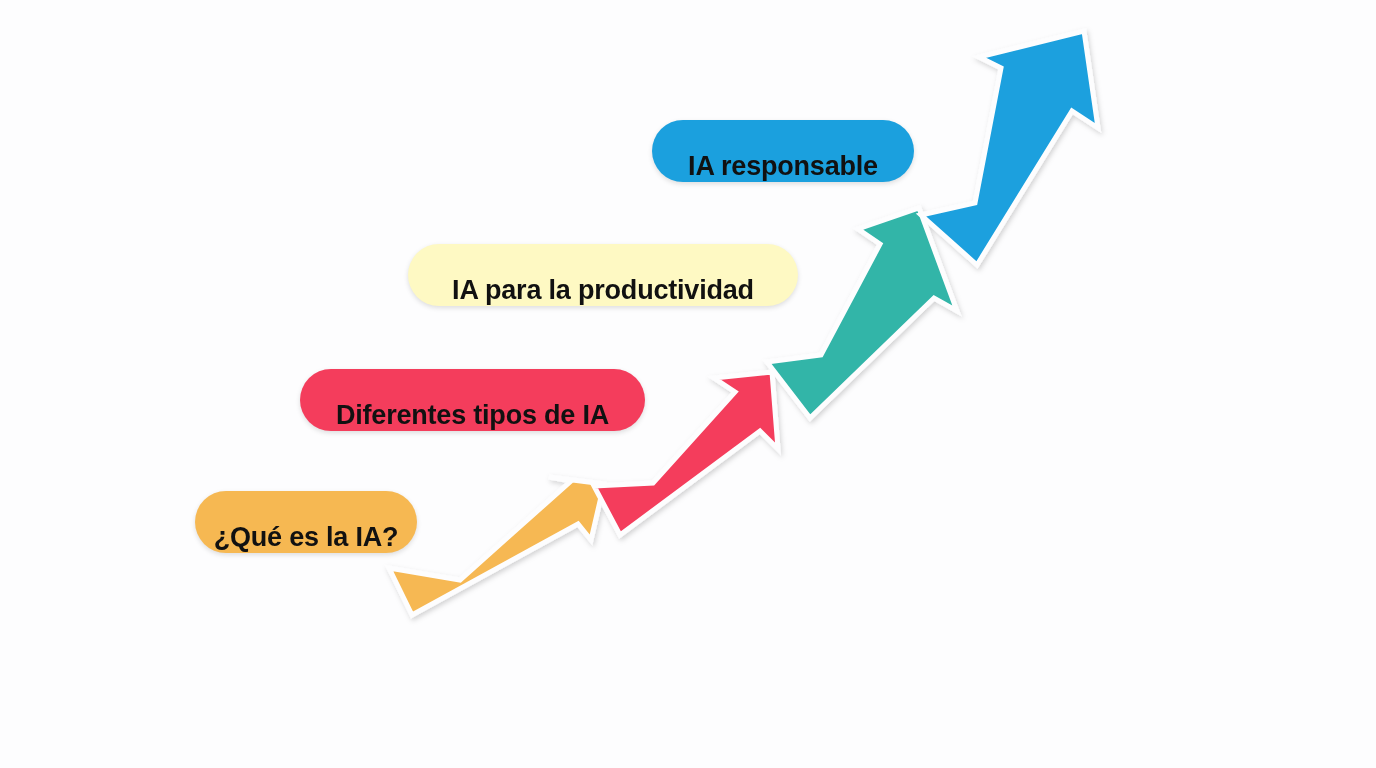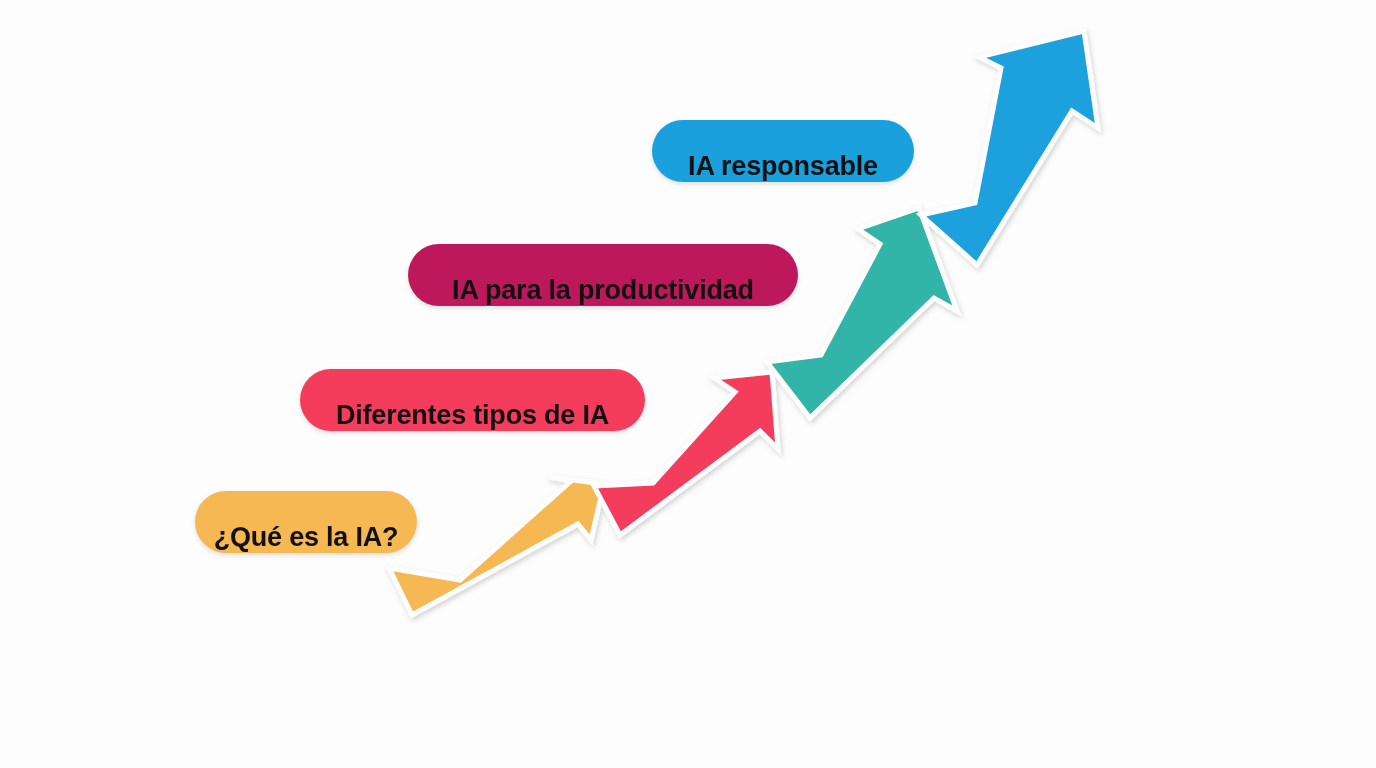--- a/index.html
+++ b/index.html
@@ -61,21 +61,21 @@
   </svg>
 
   <div class="pill" id="pill-1" style="background-color: rgb(244, 61, 92);">
     <span>Diferentes tipos de IA</span>
   </div>
 
   <div class="pill" id="pill-0" style="background-color: rgb(246, 184, 82);">
     <span>¿Qué es la IA?</span>
   </div>
 
-  <div class="pill" id="pill-2" style="background-color: #be185d;">
+  <div class="pill" id="pill-2" style="background-color: #fef9c3;">
     <span>IA para la productividad</span>
   </div>
 
   <div class="pill" id="pill-3" style="background-color: rgb(27, 160, 222);">
     <span>IA responsable</span>
   </div>
 
 </div>
 
 </body></html>

